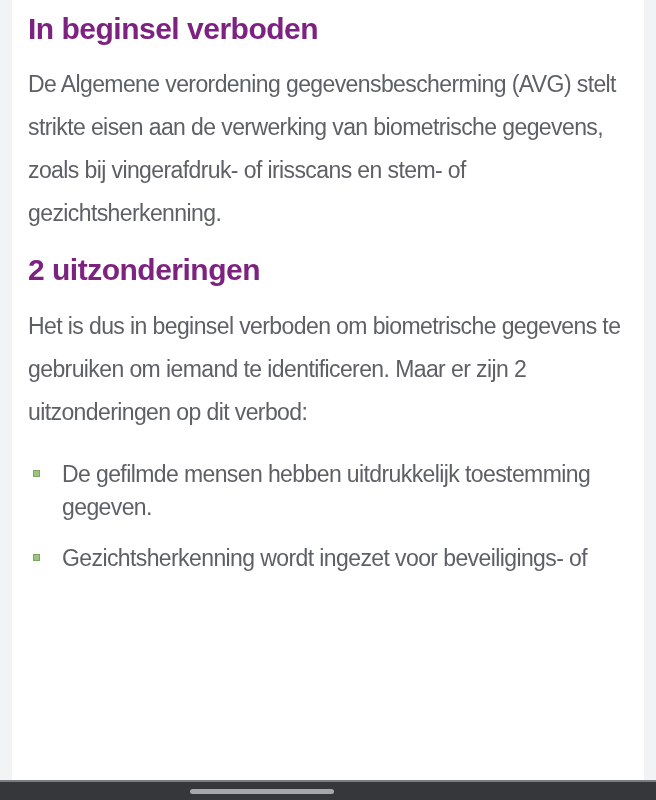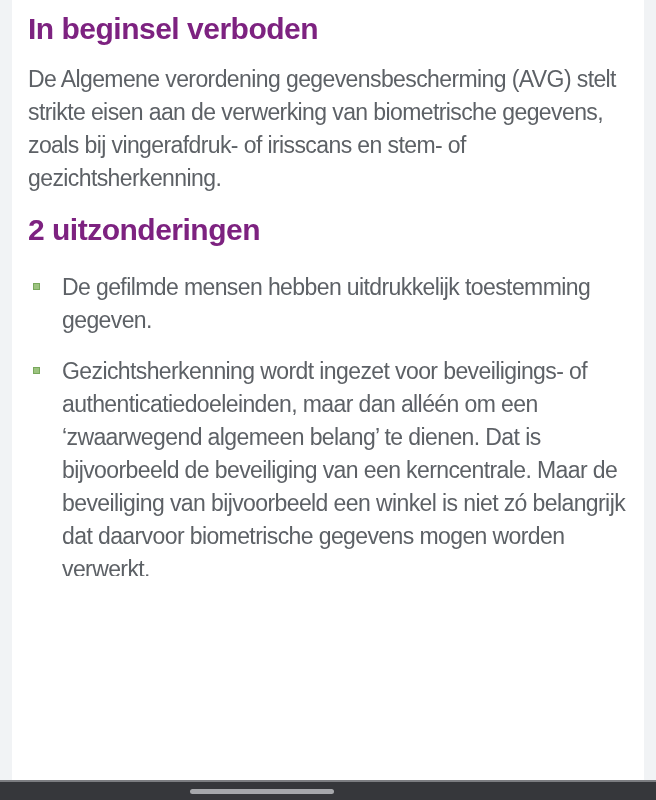--- a/index.html
+++ b/index.html
@@ -18,21 +18,21 @@
     padding:12px 14px 0 16px;overflow:hidden;
   }
 
   h2.section-heading{
     color:#7d2280;font-size:30px;font-weight:bold;line-height:1.15;
     letter-spacing:-0.5px;margin:0 0 16px 0;
   }
   h2.section-heading.second{margin-top:16px;margin-bottom:18px;}
 
   p.body-text{
-    color:#5d6166;font-size:23px;line-height:33px;letter-spacing:-0.6px;
+    color:#5d6166;font-size:23px;line-height:43px;letter-spacing:-0.6px;
     margin:0 0 18px 0;
   }
   .green-link{color:#69a858;text-decoration:none;cursor:pointer;}
 
   ul.bullet-list{list-style:none;margin:24px 0 0 0;padding:0;}
   li.bullet-item{
     display:flex;margin:0 0 18px 0;
     color:#5d6166;font-size:23px;line-height:33px;letter-spacing:-0.6px;justify-content:center;
   }
   .bullet-marker{
@@ -58,20 +58,21 @@
 
 <div class="content">
 
   <h2 class="section-heading">In beginsel verboden</h2>
 
   <p class="body-text">De Algemene verordening gegevensbescherming (AVG) stelt strikte eisen aan de verwerking van biometrische gegevens, zoals bij vingerafdruk- of irisscans en stem- of gezichtsherkenning.</p>
 
 
   <h2 class="section-heading second">2 uitzonderingen</h2>
 
+  <p class="body-text">Het is dus in beginsel verboden om biometrische gegevens te gebruiken om iemand te identificeren. Maar er zijn 2 uitzonderingen op dit verbod:</p>
 
   <ul class="bullet-list">
     <li class="bullet-item">
       <span class="bullet-marker"></span>
       <span class="bullet-text">De gefilmde mensen hebben uitdrukkelijk toestemming gegeven.</span>
     </li>
     <li class="bullet-item">
       <span class="bullet-marker"></span>
       <span class="bullet-text">Gezichtsherkenning wordt ingezet voor beveiligings- of authenticatiedoeleinden, maar dan alléén om een ‘zwaarwegend algemeen belang’ te dienen. Dat is bijvoorbeeld de beveiliging van een kerncentrale. Maar de beveiliging van bijvoorbeeld een winkel is niet zó belangrijk dat daarvoor biometrische gegevens mogen worden verwerkt.</span>
     </li>

